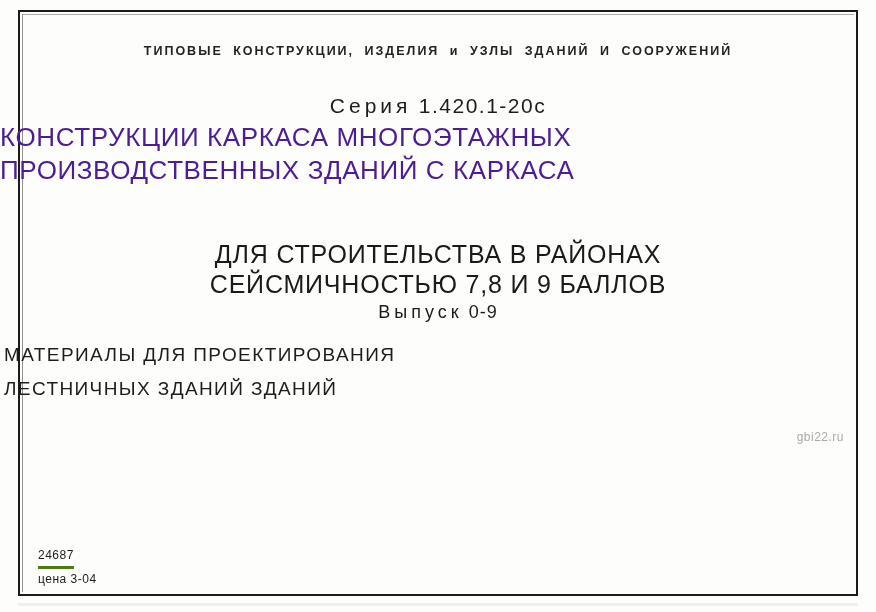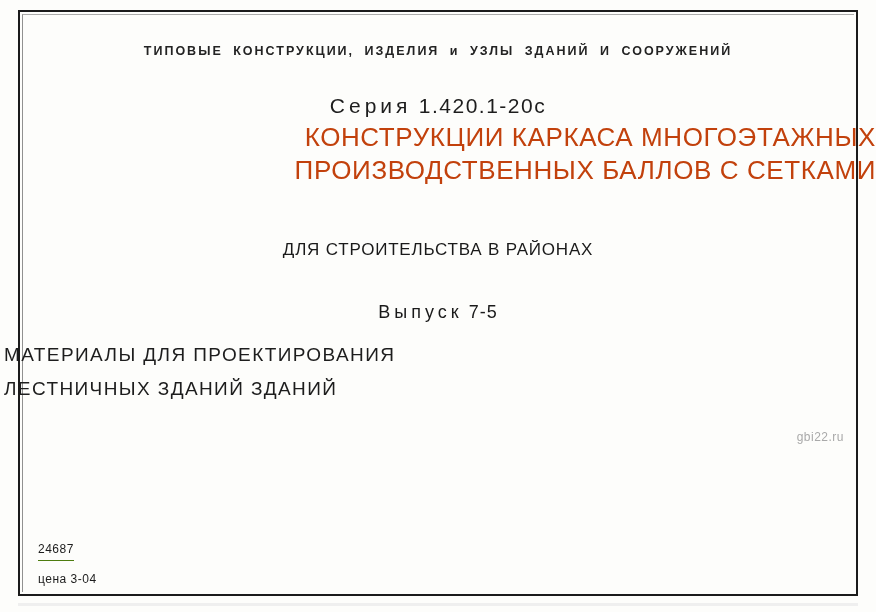--- a/index.html
+++ b/index.html
@@ -69,37 +69,37 @@
     letter-spacing: 1.5px;
     color: #1d1d1d;
   }
   .series .sp {
     letter-spacing: 4px;
   }
   .title {
     position: absolute;
     left: 0;
     width: 876px;
-    text-align: right;
+    text-align: left;
     font-size: 26px;
     font-weight: 400;
     letter-spacing: 0.6px;
-    color: #c2410c;
+    color: #4c1d95;
     white-space: nowrap;
   }
   .title-1 { top: 122px; }
   .title-2 { top: 155px; }
   .title-3 { top: 190px; }
 
   .sub {
     position: absolute;
     left: 0;
     width: 876px;
     text-align: center;
-    font-size: 17px;
+    font-size: 25px;
     letter-spacing: 0.8px;
     color: #1a1a1a;
   }
   .sub-1 { top: 240px; }
   .sub-2 { top: 270px; }
 
   .issue {
     position: absolute;
     top: 302px;
     left: 0;
@@ -134,28 +134,28 @@
 
   .footer {
     position: absolute;
     left: 38px;
     bottom: 24px;
     font-size: 12px;
     color: #1d1d1d;
     line-height: 1.45;
   }
   .footer .code {
-    border-bottom: 1px solid #4d7c0f;
+    border-bottom: 3px solid #4d7c0f;
     display: inline-block;
     padding-bottom: 1px;
     letter-spacing: .5px;
   }
   .footer .price {
     display: block;
-    margin-top: 10px;
+    margin-top: 2px;
     letter-spacing: .5px;
   }
   
   .scan-edge {
     position: absolute;
     left: 18px;
     bottom: 6px;
     width: 840px;
     height: 3px;
     background: #efefef;
@@ -171,27 +171,28 @@
   <div class="content">
 
     <div class="header-line">ТИПОВЫЕ КОНСТРУКЦИИ, ИЗДЕЛИЯ и УЗЛЫ ЗДАНИЙ И СООРУЖЕНИЙ</div>
 
     <div class="series">
       <span class="sp">Серия</span>
       <span>1.420.1-20с</span>
     </div>
 
     <div class="title title-1">КОНСТРУКЦИИ КАРКАСА МНОГОЭТАЖНЫХ</div>
-    <div class="title title-2">ПРОИЗВОДСТВЕННЫХ БАЛЛОВ С СЕТКАМИ</div>
+    <div class="title title-2">ПРОИЗВОДСТВЕННЫХ ЗДАНИЙ С КАРКАСА</div>
 
     <div class="sub sub-1">ДЛЯ СТРОИТЕЛЬСТВА В РАЙОНАХ</div>
+    <div class="sub sub-2">СЕЙСМИЧНОСТЬЮ 7,8 И 9 БАЛЛОВ</div>
 
     <div class="issue">
       <span class="sp">Выпуск</span>
-      <span>7-5</span>
+      <span>0-9</span>
     </div>
 
     <div class="mat mat-1">МАТЕРИАЛЫ ДЛЯ ПРОЕКТИРОВАНИЯ</div>
     <div class="mat mat-2">ЛЕСТНИЧНЫХ ЗДАНИЙ ЗДАНИЙ</div>
 
     <div class="watermark">gbi22.ru</div>
 
     <div class="footer">
       <span class="code">24687</span>
       <span class="price">цена 3-04</span>

